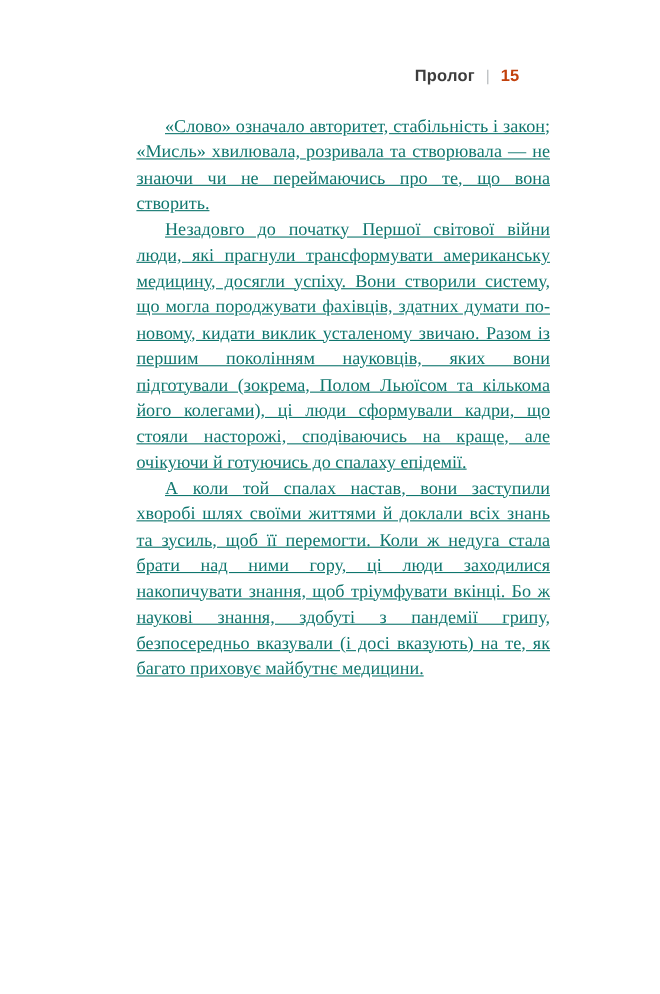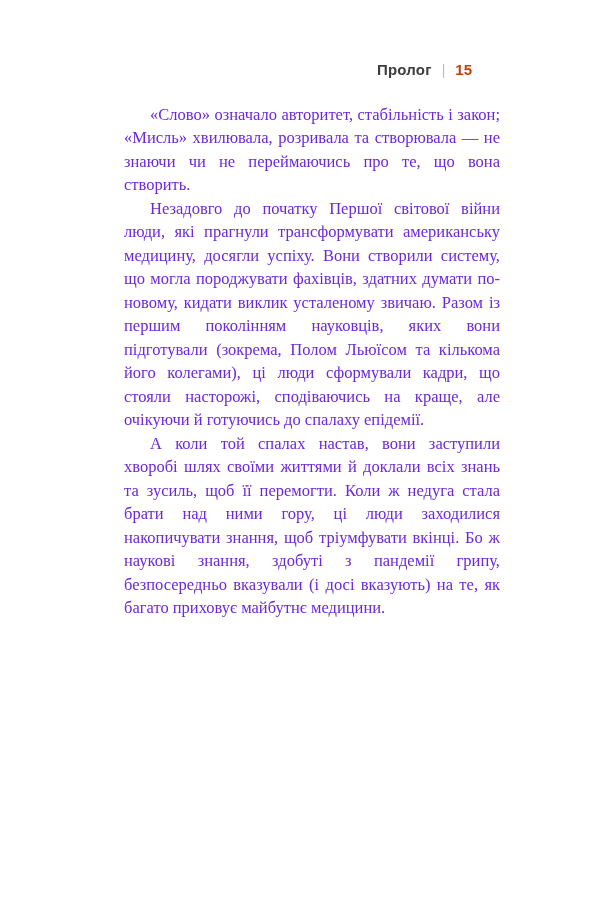--- a/index.html
+++ b/index.html
@@ -43,22 +43,23 @@
     .running-header .page-number {
       font-weight: 700;
       color: #c2410c;
     }
     .body-text p {
       margin: 0;
       font-size: 16.5px;
       line-height: 23.5px;
       text-align: justify;
       text-indent: 26px;
-      color: #6d28d9;
+      color: #0f766e;
       hyphens: auto;
+      text-decoration: underline;
       -webkit-hyphens: auto;
     }
   </style>
 </head>
 <body>
 
 <div class="book-page">
 
   <div class="running-header">
     <span class="section-label">Пролог</span>

